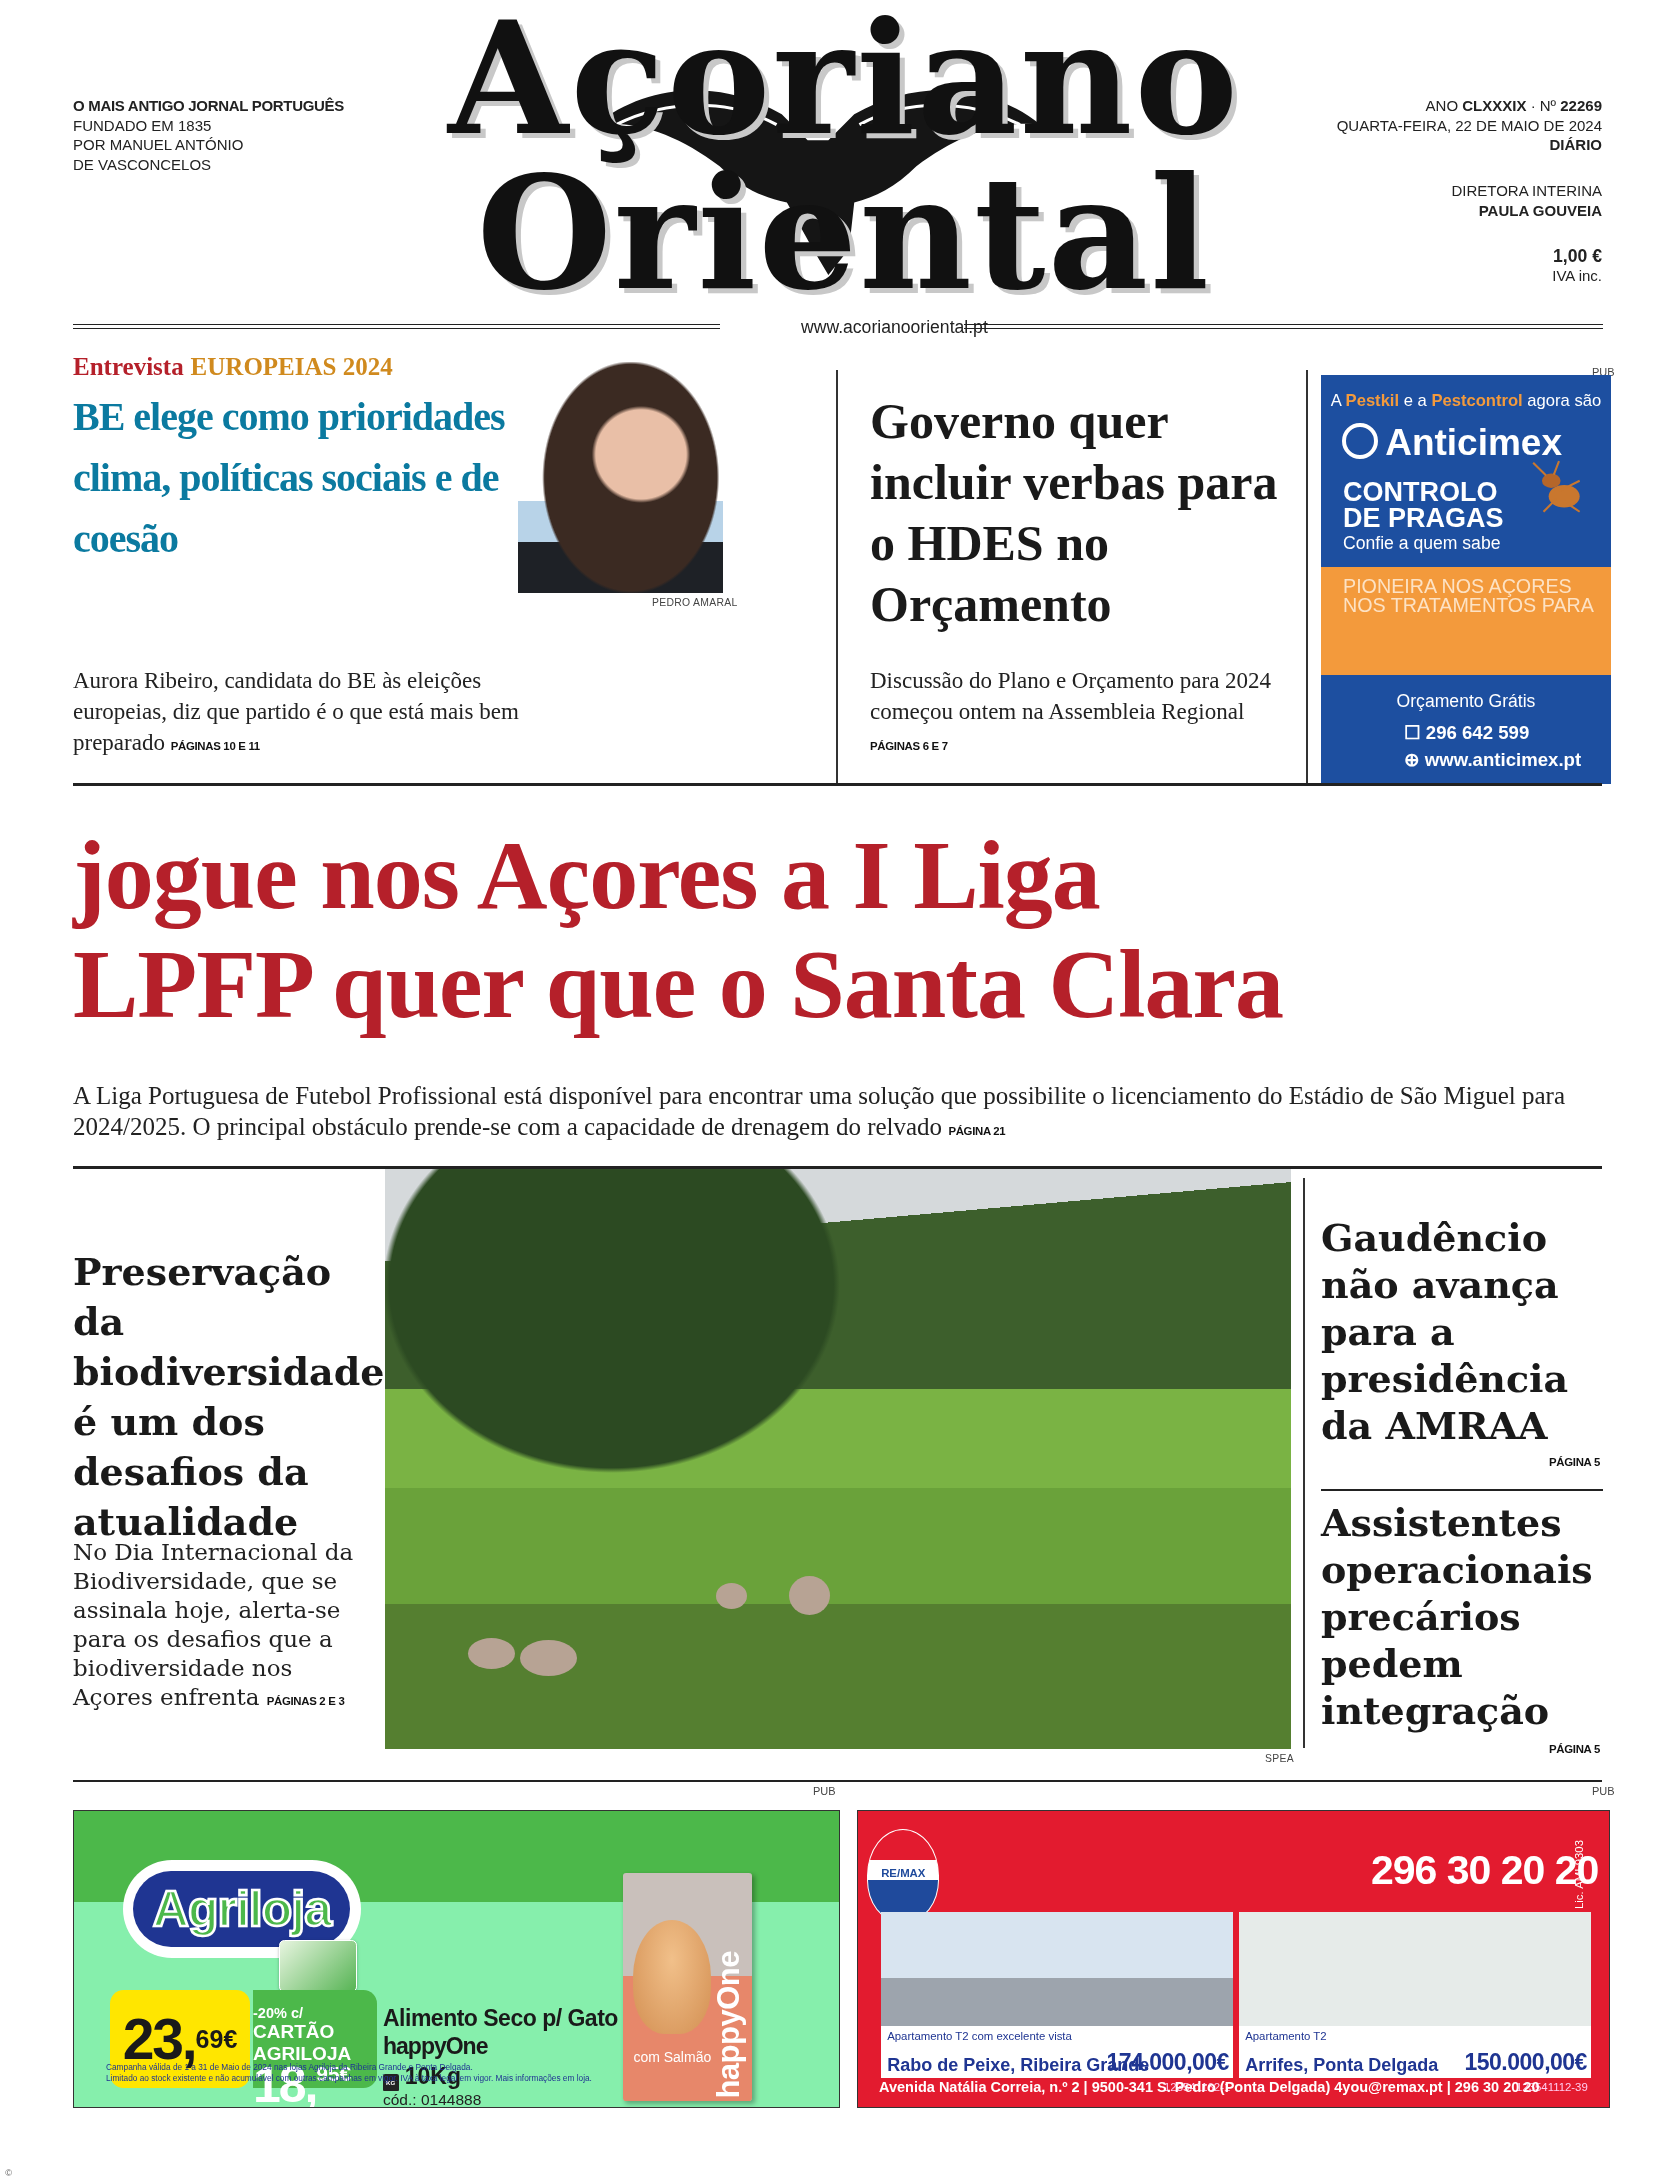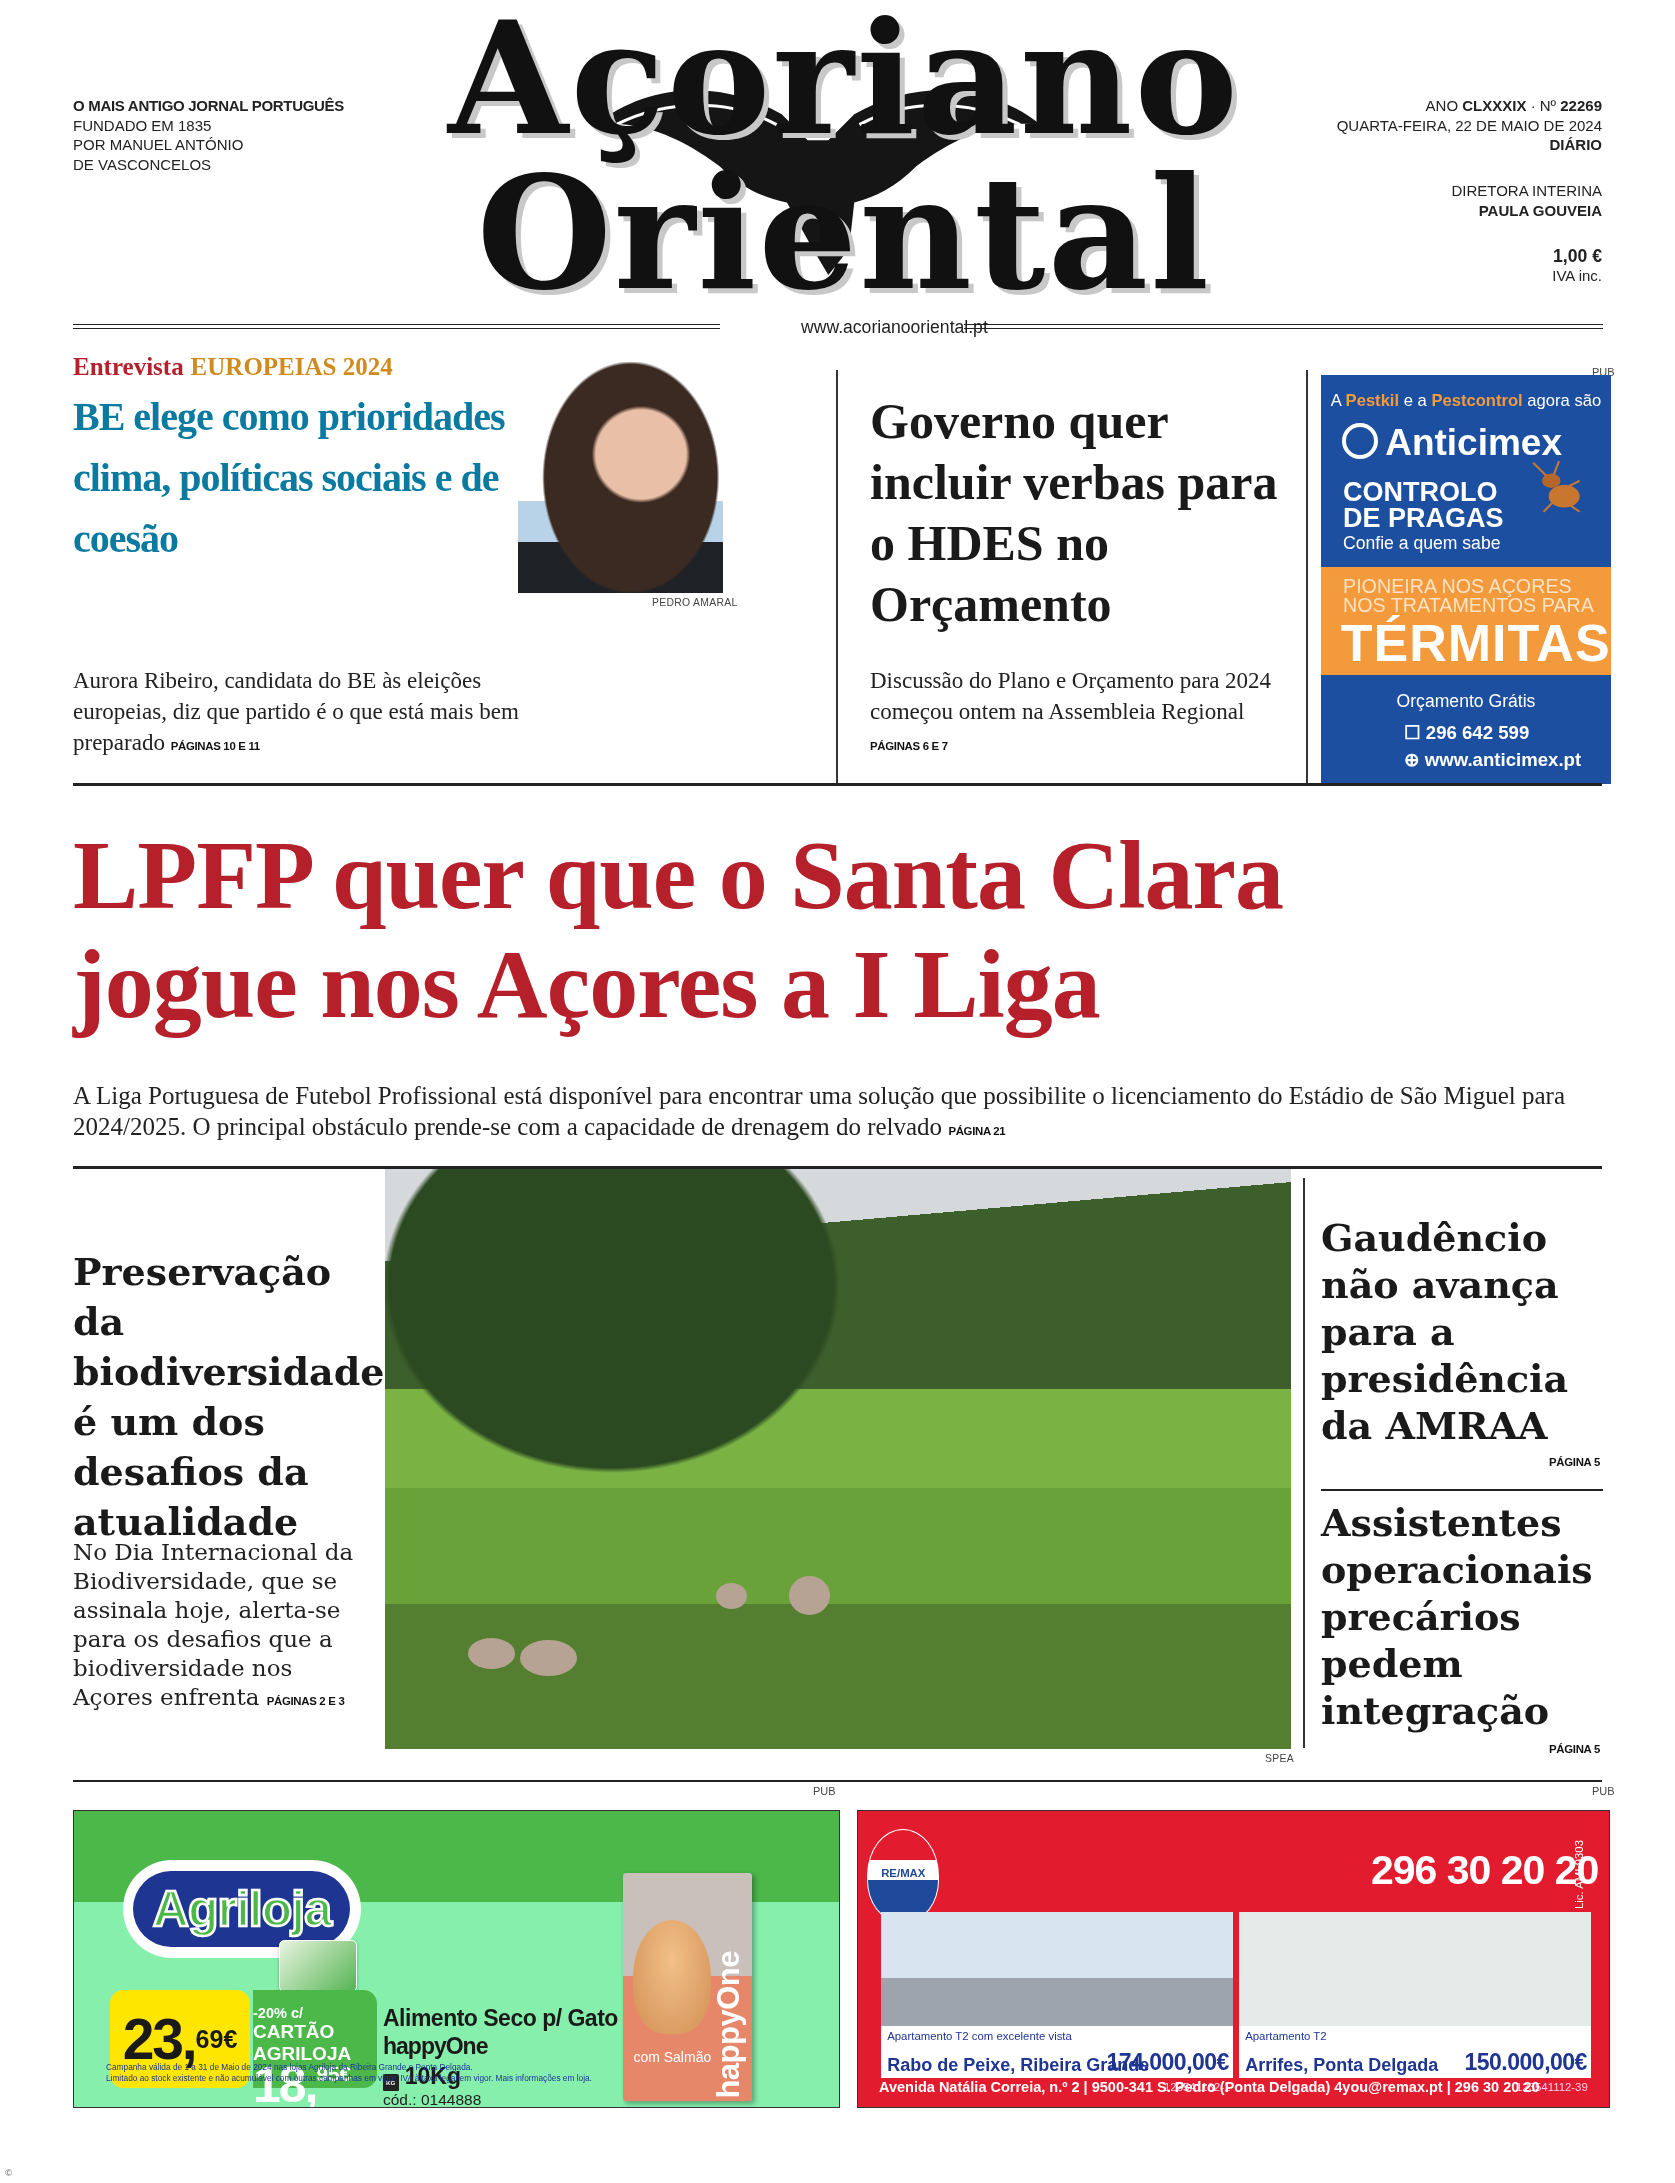--- a/index.html
+++ b/index.html
@@ -205,36 +205,35 @@
     <ellipse cx="70" cy="70" rx="30" ry="22" fill="#c9772e"></ellipse>
     <ellipse cx="45" cy="40" rx="18" ry="14" fill="#b5662a"></ellipse>
     <path d="M35 30 L10 5 M50 28 L60 2 M60 60 L100 40 M70 80 L100 100 M55 75 L30 100" stroke="#c9772e" stroke-width="4" fill="none"></path>
   </svg>
   <div class="ax-conf">Confie a quem sabe</div>
   <div class="ax-orange">
     <div class="ax-pion">
       <div>PIONEIRA NOS AÇORES</div>
       <div>NOS TRATAMENTOS PARA</div>
     </div>
-    <div class="ax-term">TÉRMITAS</div>
   </div>
   <div class="ax-orc">Orçamento Grátis</div>
   <div class="ax-phone">
     <span>☐ </span><span>296 642 599</span>
   </div>
   <div class="ax-web">
     <span>⊕ </span><span>www.anticimex.pt</span>
   </div>
 </div>
 
 <div class="hrule" style="left:73px;top:783px;width:1529px"></div>
 
 <div class="abs lead-title lserif">
+  <div>jogue nos Açores a I Liga</div>
   <div>LPFP quer que o Santa Clara</div>
-  <div>jogue nos Açores a I Liga</div>
 </div>
 <div class="abs lead-sub lserif">
   <span>A Liga Portuguesa de Futebol Profissional está disponível para encontrar uma solução que possibilite o licenciamento do Estádio de São Miguel para 2024/2025. O principal obstáculo prende-se com a capacidade de drenagem do relvado</span>
   <span class="pag">PÁGINA 21</span>
 </div>
 
 <div class="hrule" style="left:73px;top:1166px;width:1529px;height:2.6px"></div>
 
 <div class="abs bio-title serif">Preservação da biodiversidade é um dos desafios da atualidade</div>
 <div class="abs bio-lead serif">

